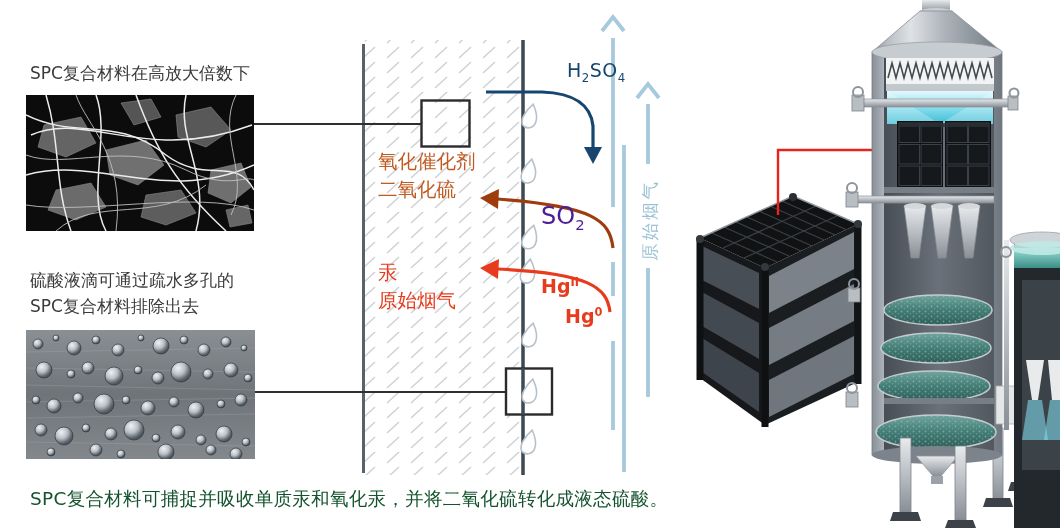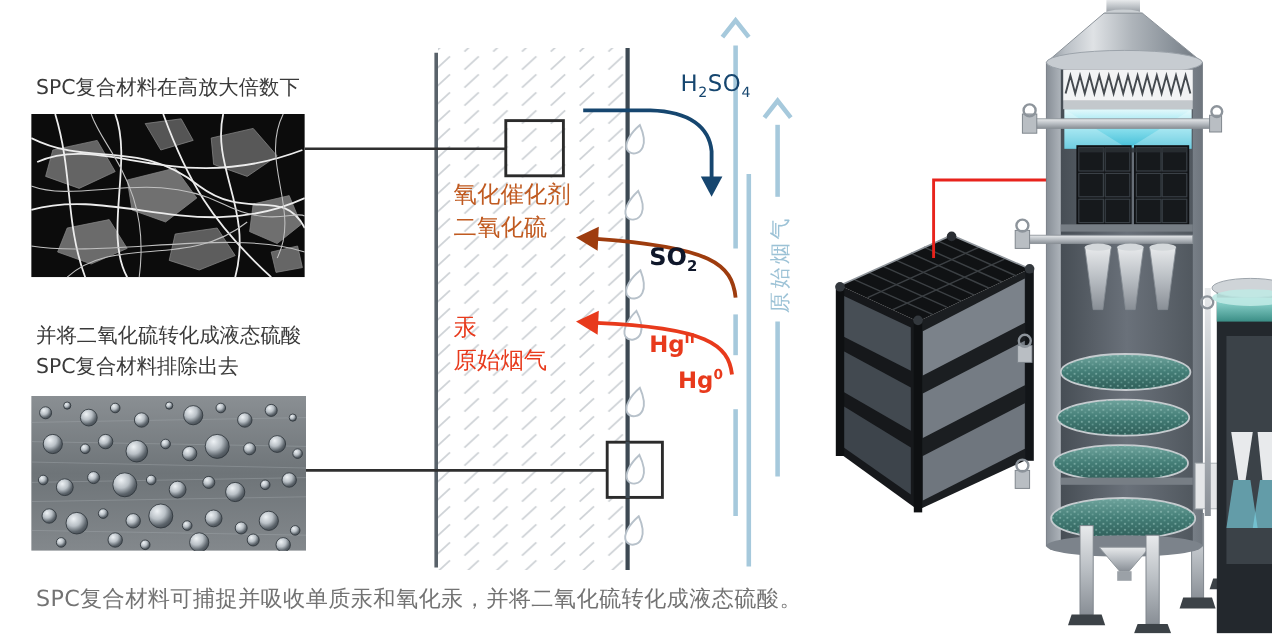--- a/index.html
+++ b/index.html
@@ -1,25 +1,25 @@
 <!DOCTYPE html>
 <html><head>
 <meta charset="utf-8">
 <style>
   html,body{margin:0;padding:0;background:#ffffff;}
   #canvas{position:relative;width:1060px;height:528px;background:#fff;overflow:hidden;
           font-family:"DejaVu Sans","Liberation Sans",sans-serif;color:#3b3b3b;padding-left:37px;}
   #gfx{position:absolute;left:0;top:0;}
   .t{position:absolute;white-space:nowrap;}
   .lbl{font-size:17px;color:#3a3a3a;line-height:26px;}
-  .caption{font-size:18.5px;color:#737373;letter-spacing:.3px;}
+  .caption{font-size:18.5px;color:#14532d;letter-spacing:.3px;}
   .catalyst{font-size:19.5px;color:#c05a20;line-height:28px;font-weight:500;}
   .sorbent{font-size:19.5px;color:#e83a1c;line-height:28px;font-weight:500;}
   .chem-navy{font-size:19px;color:#16466f;font-weight:500;letter-spacing:.5px;margin-left:36px;}
-  .chem-rust{font-size:20px;color:#0f172a;font-weight:700;}
+  .chem-rust{font-size:24px;color:#4c1d95;font-weight:400;}
   .chem-red{font-size:19px;color:#e83a1c;font-weight:700;}
   .chem-navy sub,.chem-rust sub{font-size:.62em;}
   .chem-red sup{font-size:.6em;}
   .fluegas{font-size:17.5px;color:#9cc2d6;letter-spacing:3px;width:96px;height:22px;
            text-align:center;transform:rotate(-90deg);}
 </style>
 </head>
 <body>
 
 <div id="canvas">
@@ -369,21 +369,21 @@
     <polygon points="1026,360 1044,360 1038,400 1032,400" fill="#e8eaec"></polygon>
     <polygon points="1048,360 1060,360 1060,400 1052,400" fill="#e8eaec"></polygon>
     <polygon points="1028,400 1042,400 1048,440 1022,440" fill="#7fd8ea" opacity="0.6"></polygon>
     <polygon points="1050,400 1060,400 1060,440 1044,440" fill="#7fd8ea" opacity="0.6"></polygon>
   </g>
 </svg>
 
 <div class="t lbl" style="left:30px;top:60px;">SPC复合材料在高放大倍数下</div>
 
 <div class="t lbl" style="left:30px;top:267px;">
-  <div>并将二氧化硫转化成液态硫酸</div>
+  <div>硫酸液滴可通过疏水多孔的</div>
   <div>SPC复合材料排除出去</div>
 </div>
 
 <div class="t catalyst" style="left:378px;top:148px;">
   <div>氧化催化剂</div>
   <div>二氧化硫</div>
 </div>
 
 <div class="t sorbent" style="left:378px;top:259px;">
   <div>汞</div>

